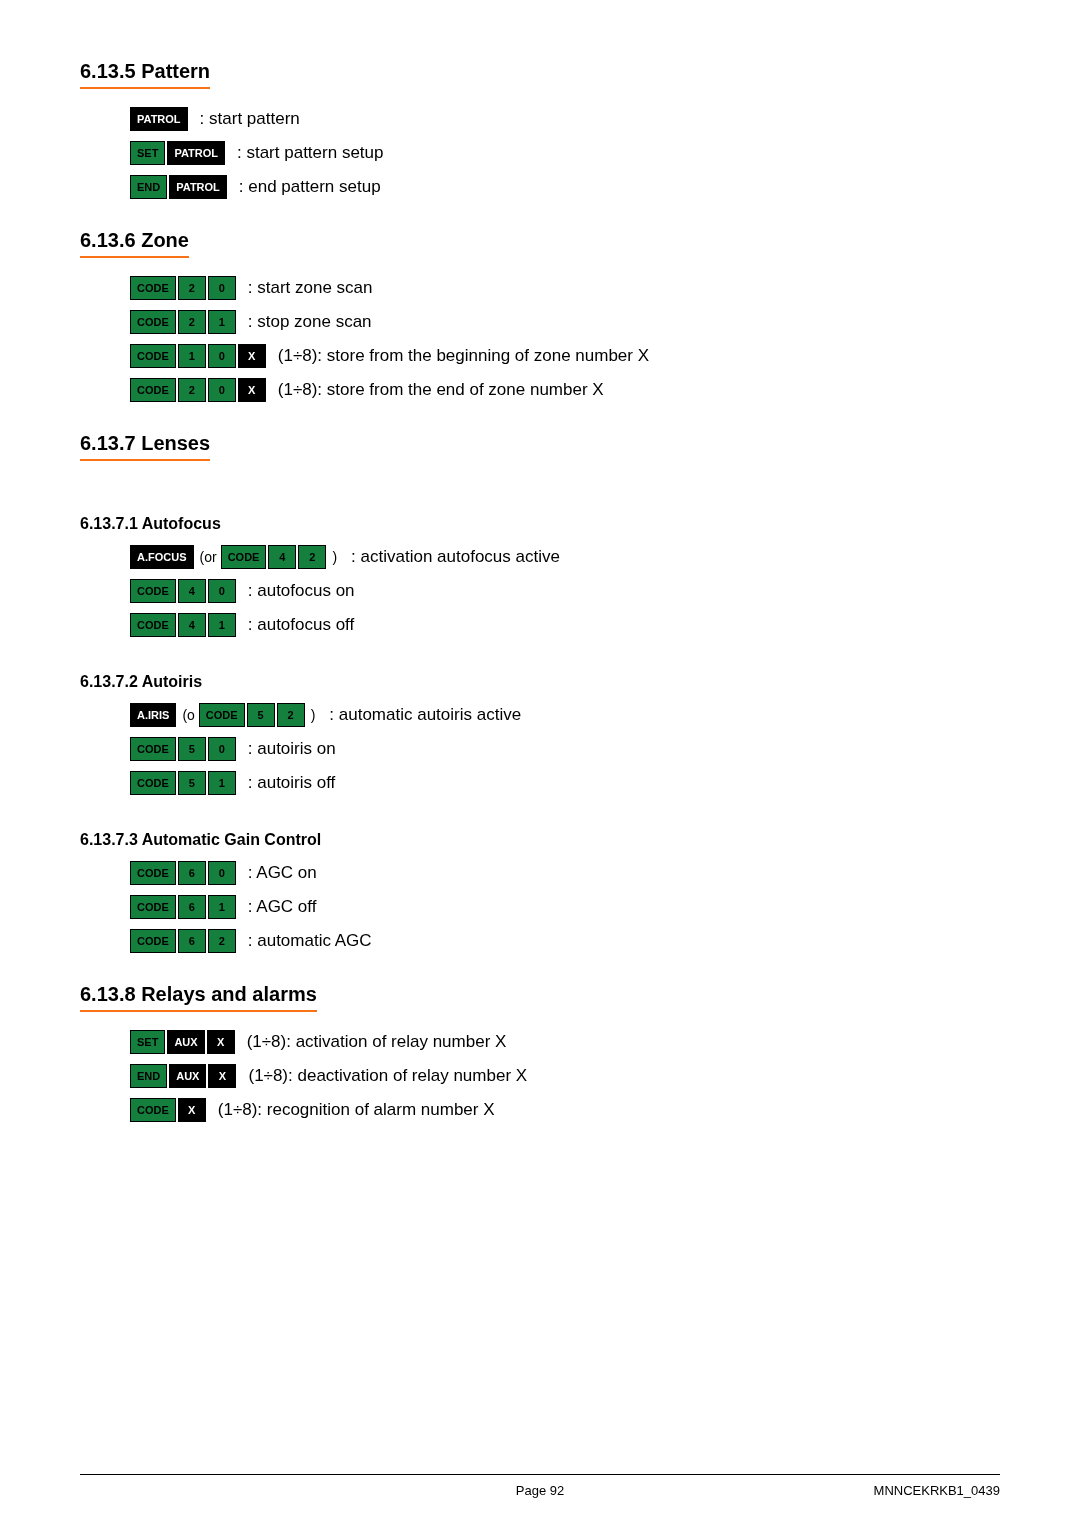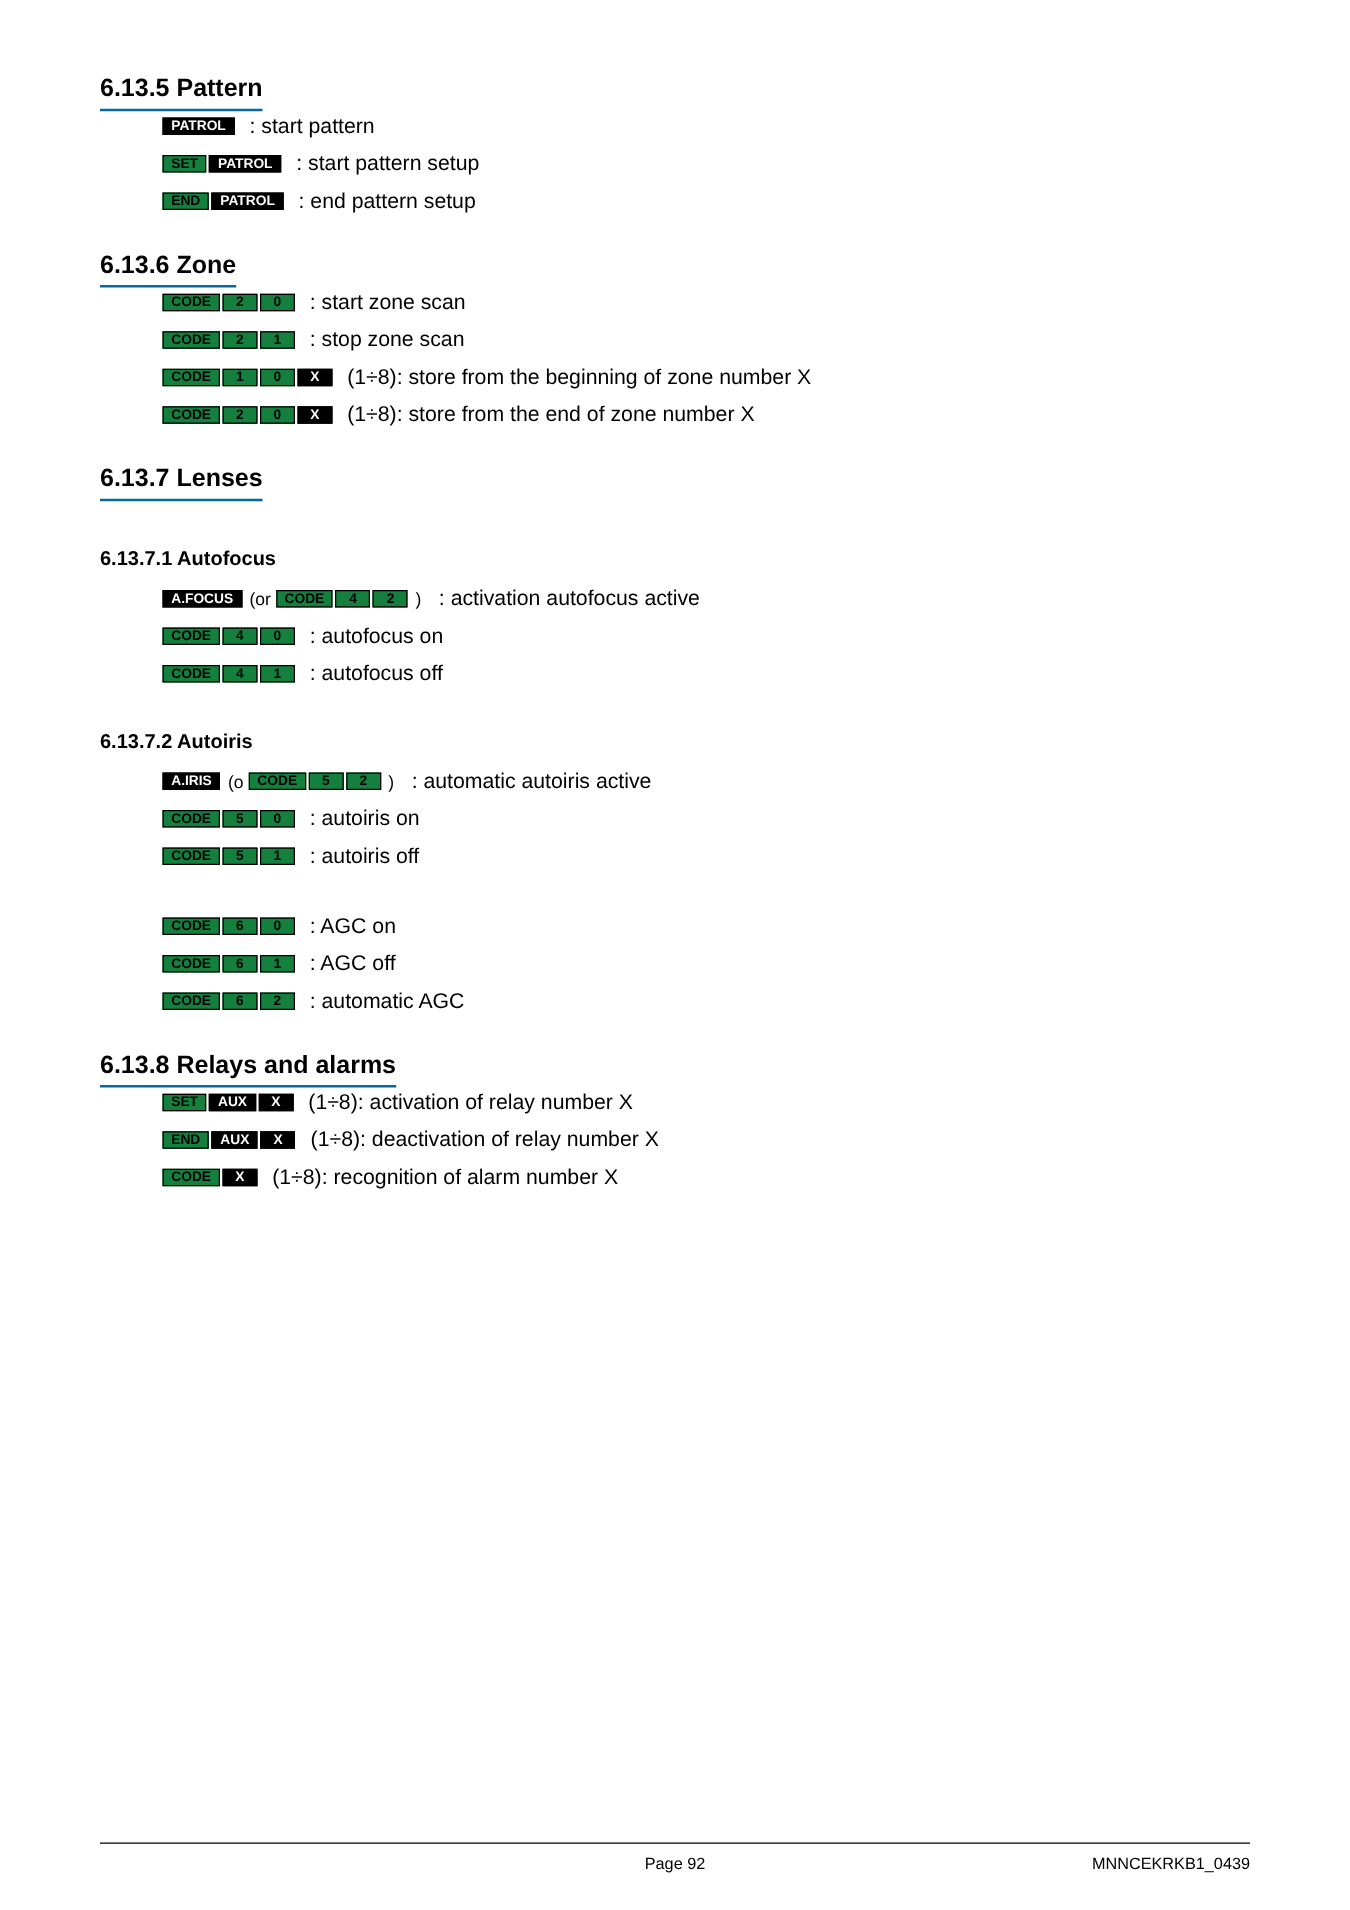--- a/index.html
+++ b/index.html
@@ -11,22 +11,22 @@
       width: 1080px;
       min-height: 1528px;
       position: relative;
     }
     .page-content {
       padding: 60px 80px 120px 80px;
     }
     h2 {
       font-size: 20px;
       font-weight: bold;
-      margin-bottom: 2px;
-      border-bottom: 2px solid #0369a1;
+      margin-bottom: 18px;
+      border-bottom: 2px solid #f97316;
       padding-bottom: 4px;
       display: inline-block;
     }
     h3 {
       font-size: 16px;
       font-weight: bold;
       margin-bottom: 12px;
       margin-top: 4px;
     }
     .section {
@@ -49,21 +49,21 @@
     
     .btn {
       display: inline-flex;
       align-items: center;
       justify-content: center;
       border: 1.5px solid #000;
       padding: 2px 6px;
       font-size: 11px;
       font-weight: bold;
       min-width: 28px;
-      height: 14px;
+      height: 24px;
       background: #fff;
       margin-right: 2px;
       white-space: nowrap;
     }
     .btn-black {
       background: #000;
       color: #fff;
       border: 1.5px solid #000;
     }
     .btn-white {
@@ -204,20 +204,21 @@
           <span class="btn btn-white">CODE</span>
           <span class="btn btn-white">5</span>
           <span class="btn btn-white">1</span>
           <span class="desc">: autoiris off</span>
         </div>
       </div>
     </div>
 
     
     <div class="subsection">
+      <h3>6.13.7.3 Automatic Gain Control</h3>
       <div class="indent">
         <div class="cmd-row">
           <span class="btn btn-white">CODE</span>
           <span class="btn btn-white">6</span>
           <span class="btn btn-white">0</span>
           <span class="desc">: AGC on</span>
         </div>
         <div class="cmd-row">
           <span class="btn btn-white">CODE</span>
           <span class="btn btn-white">6</span>

